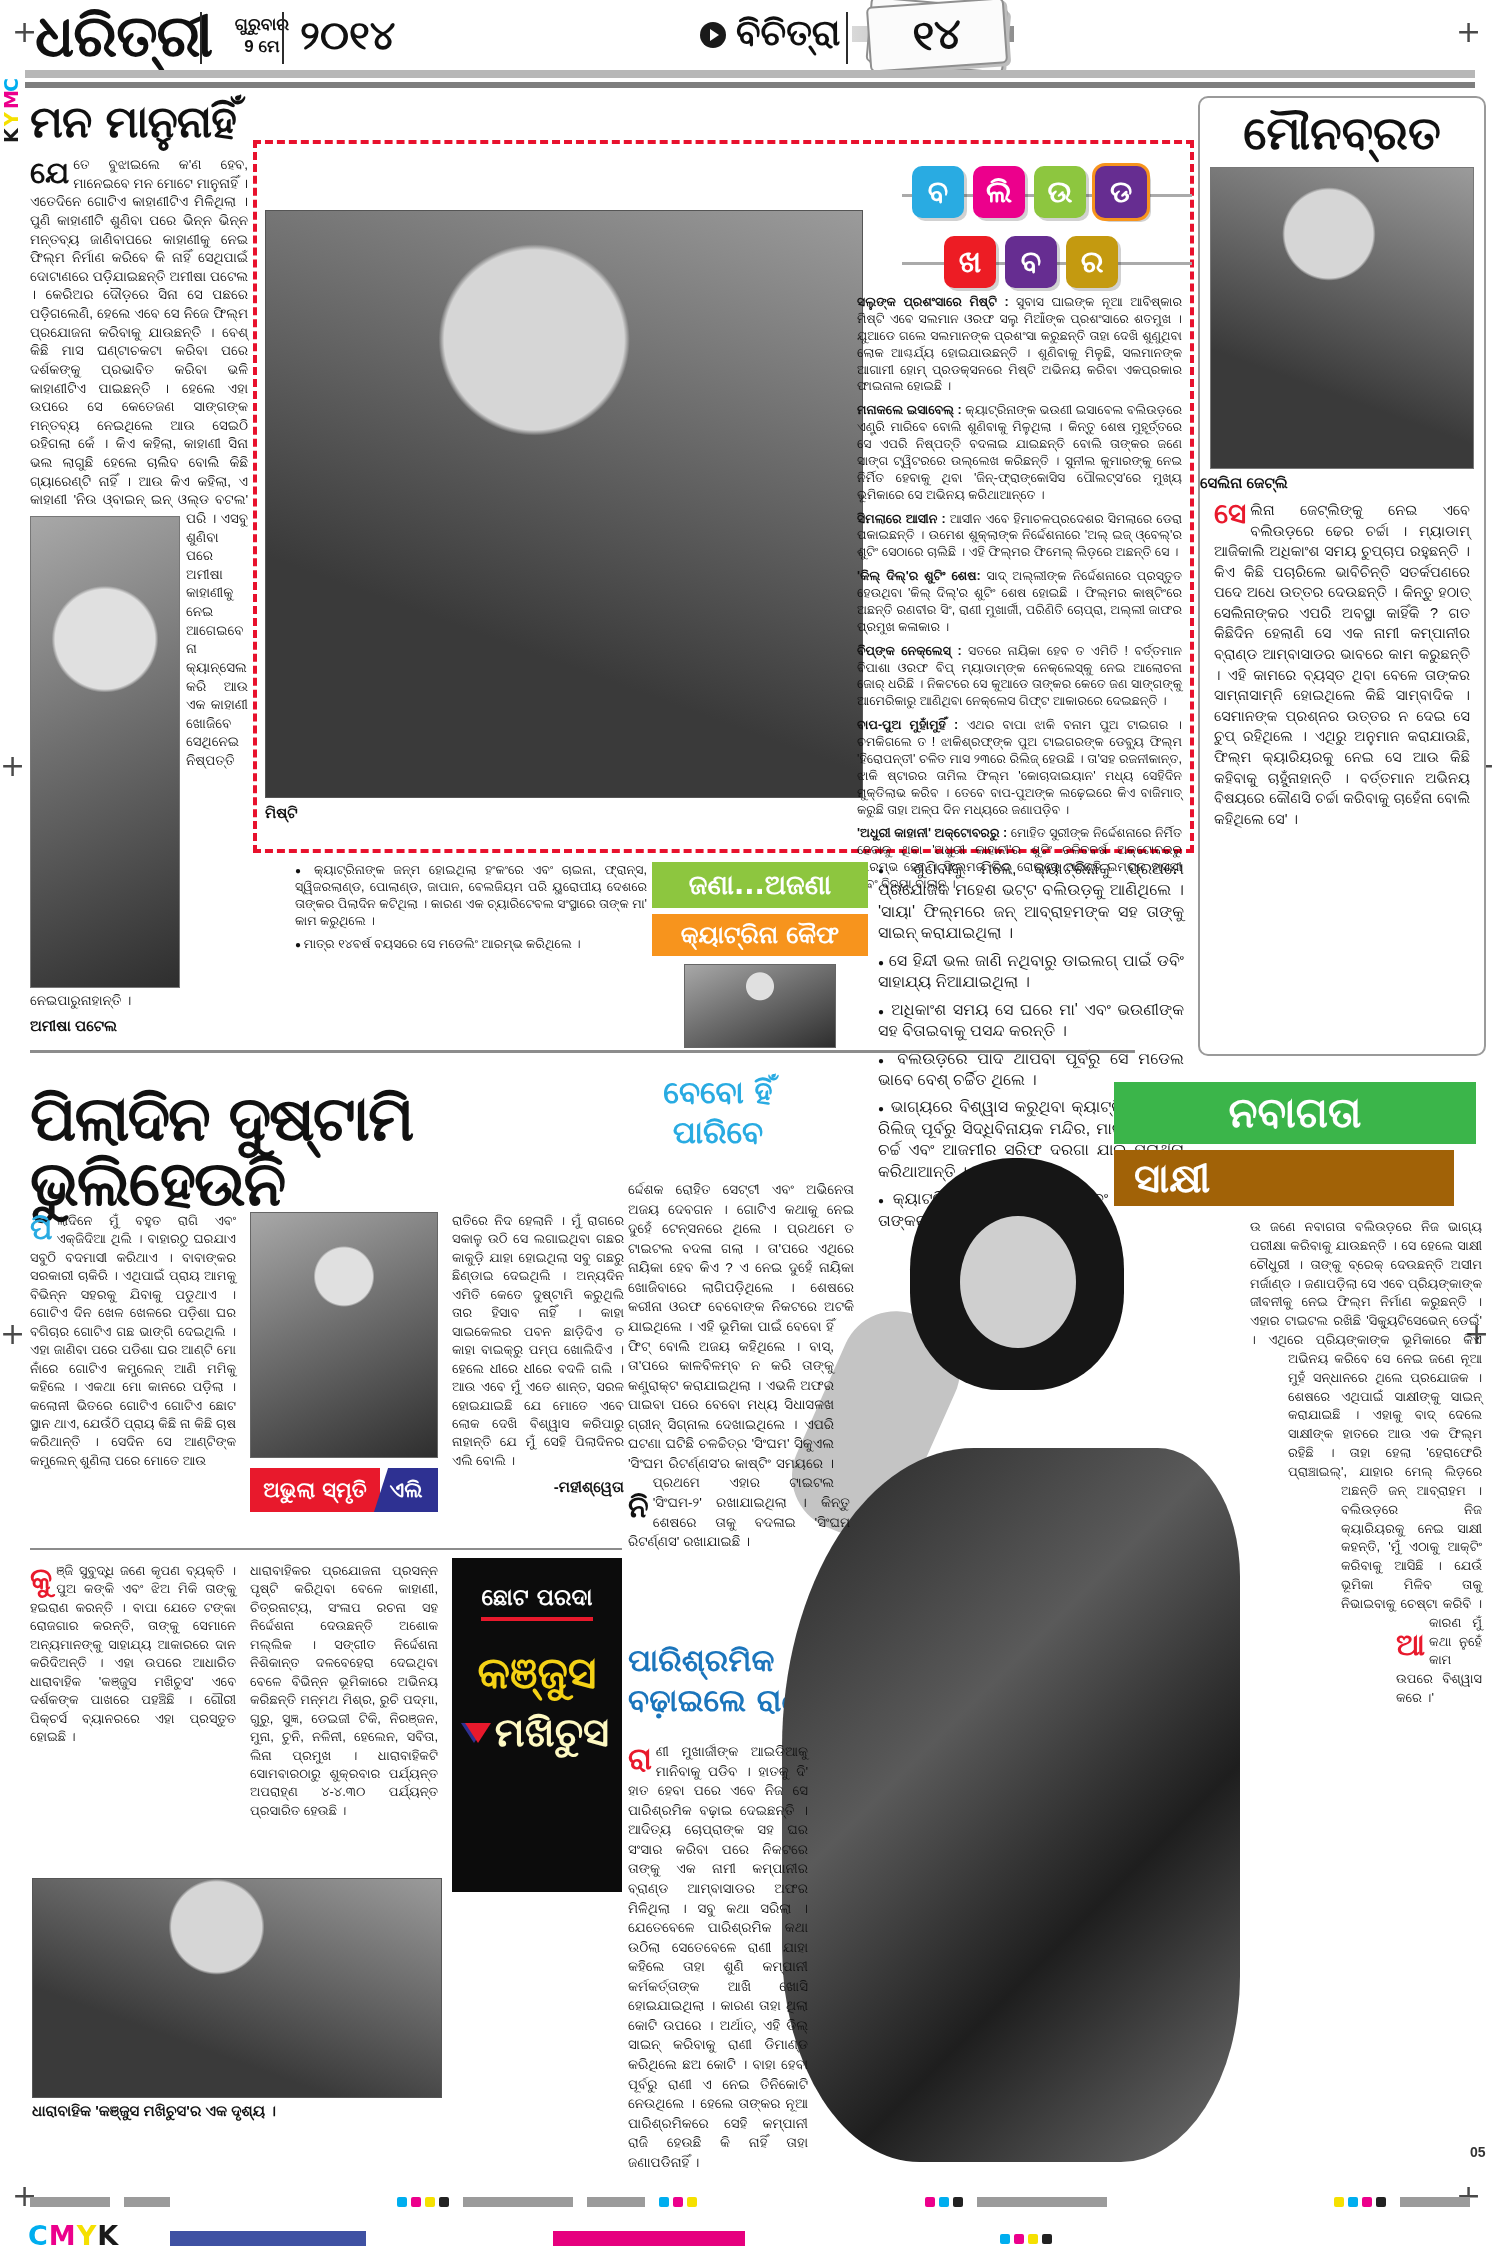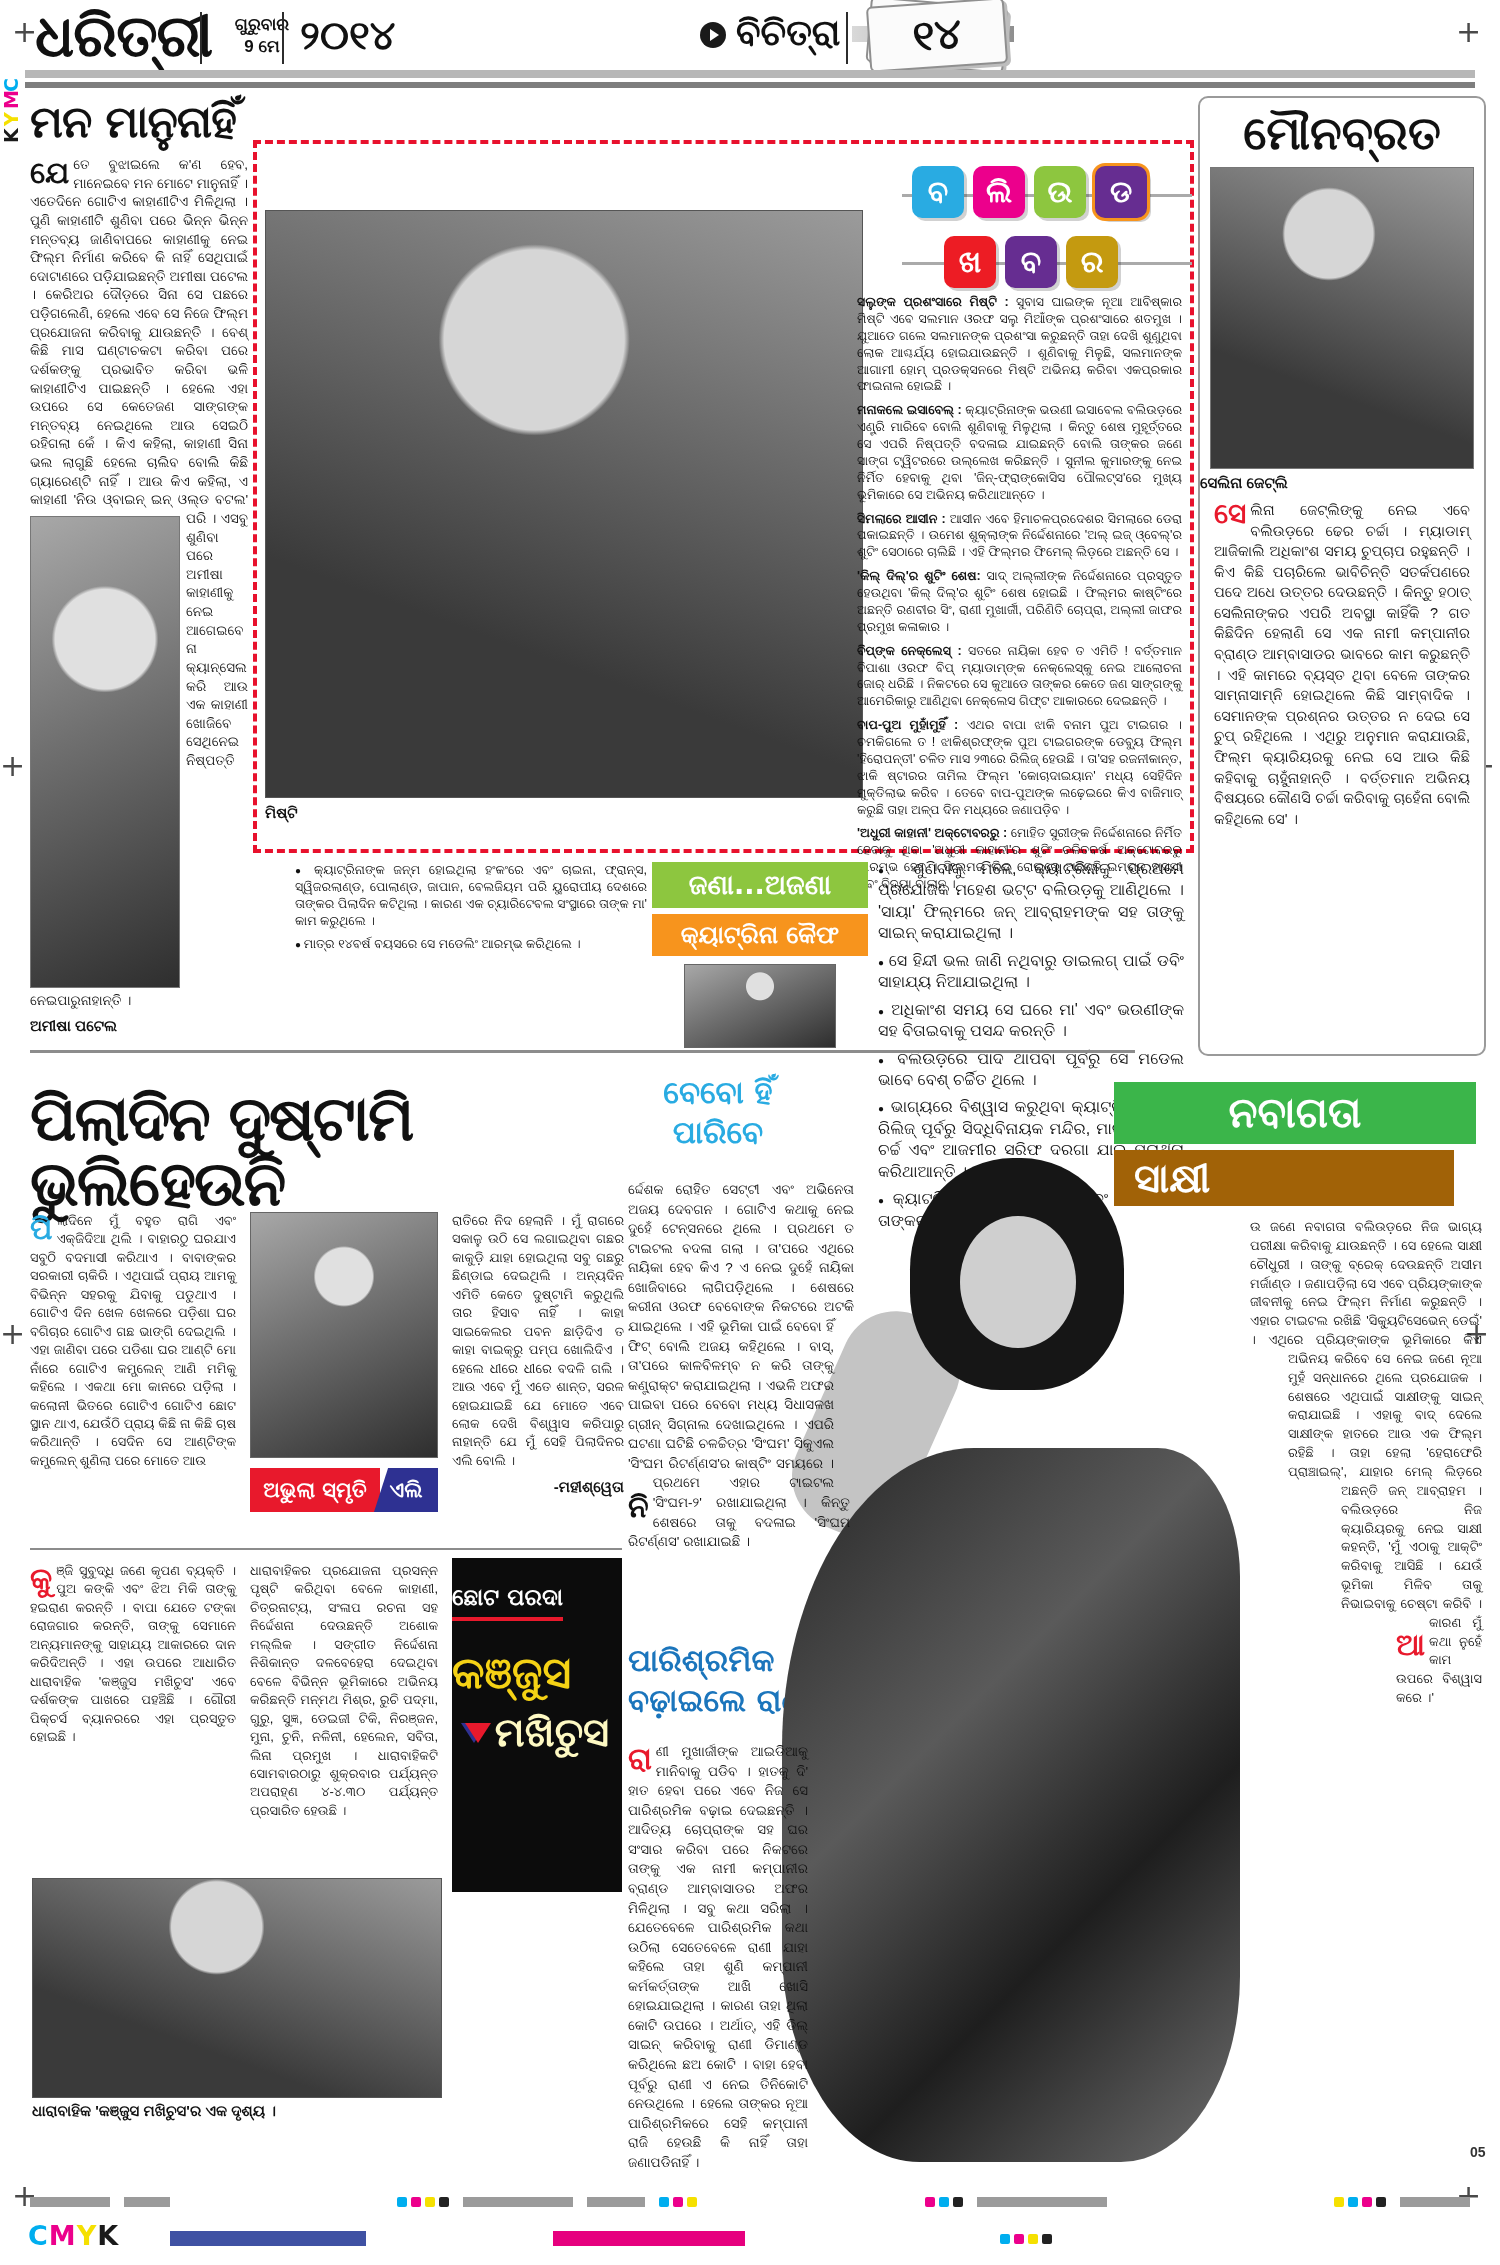--- a/index.html
+++ b/index.html
@@ -93,21 +93,21 @@
   
   .headline2{position:absolute;left:30px;top:1086px;width:610px;font:900 62px/1.05 "DejaVu Sans",sans-serif;letter-spacing:-2px}
   .col{position:absolute;font:13px/1.42 "Liberation Sans",sans-serif;text-align:justify}
   .pphoto{width:186px;height:244px;border:1px solid #666}
   .plabels{display:flex;margin-top:10px;height:44px}
   .plabels .red{flex:1;background:#e8192c;color:#fff;font:800 21px/44px "DejaVu Sans",sans-serif;text-align:center}
   .plabels .blue{width:64px;background:#2e3192;color:#fff;font:800 21px/44px "DejaVu Sans",sans-serif;text-align:center;
                  clip-path:polygon(22% 0,100% 0,100% 100%,0 100%);margin-left:-6px}
   .byline{font:800 15px "Liberation Sans",sans-serif;text-align:right;margin-top:8px}
 
-  .blackbox{position:absolute;left:452px;top:1558px;width:170px;height:334px;background:#0c0c0c;}
+  .blackbox{position:absolute;left:452px;top:1558px;width:170px;height:334px;background:#0c0c0c;text-align:center}
   .blackbox .kick{display:inline-block;margin-top:26px;color:#fff;font:800 23px "DejaVu Sans",sans-serif;
                   border-bottom:4px solid #e8192c;padding-bottom:6px}
   .blackbox .t1{margin-top:26px;color:#f5d215;font:900 44px "DejaVu Sans",sans-serif}
   .blackbox .t2row{display:flex;align-items:center;justify-content:center;gap:4px;margin-top:10px}
   .karrow{width:0;height:0;border-left:13px solid transparent;border-right:13px solid transparent;
           border-top:20px solid #e8192c;filter:drop-shadow(-4px 0 0 #2e3192)}
   .blackbox .t2{color:#fef9c3;font:900 40px "DejaVu Sans",sans-serif}
 
   .kphoto{position:absolute;left:32px;top:1878px;width:408px;height:218px;border:1px solid #555}
   .kcapt{position:absolute;left:32px;top:2102px;width:408px}

